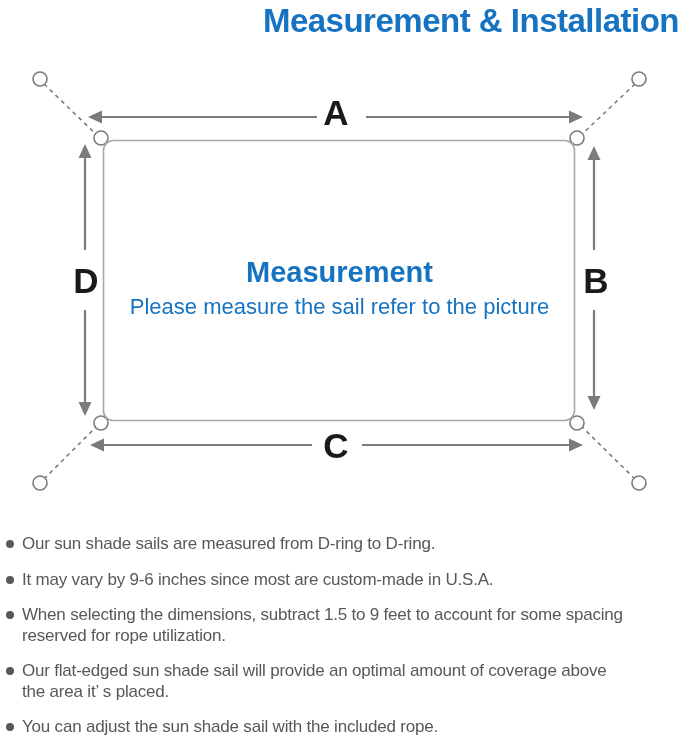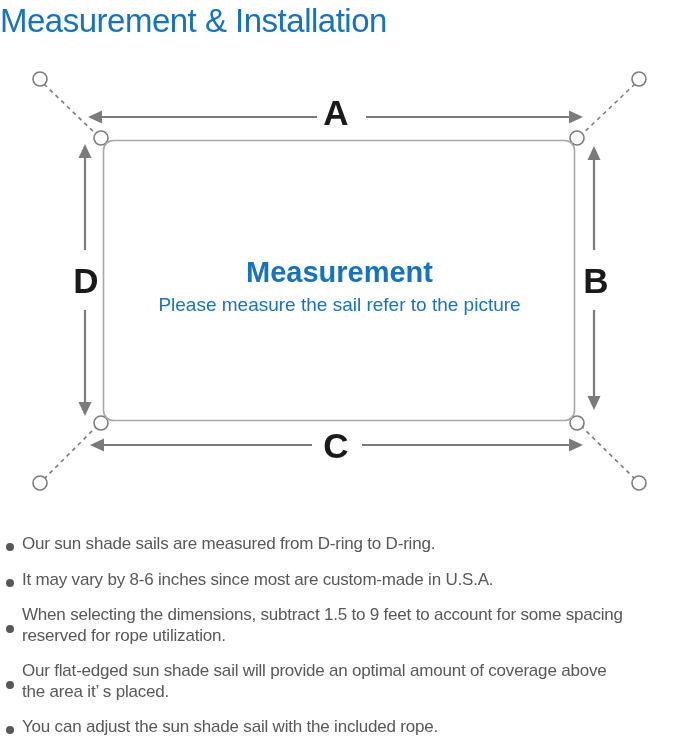--- a/index.html
+++ b/index.html
@@ -13,22 +13,22 @@
   html,body{background:#ffffff;}
   .page{
     position:relative;
     width:679px;height:739px;
     background:#ffffff;
     font-family:"Liberation Sans", sans-serif;
     overflow:hidden;
   }
   .title{
     position:absolute;top:2px;left:0;right:0;
-    text-align:left;
-    font-size:33px;font-weight:normal;
+    text-align:right;
+    font-size:33px;font-weight:bold;
     color:var(--accent-blue);
     letter-spacing:-0.5px;
   }
   .diagram{
     position:absolute;top:60px;left:0;
     width:679px;height:460px;
   }
   .diagram svg{position:absolute;top:0;left:0;}
   .dim-label{
     position:absolute;
@@ -45,29 +45,29 @@
     position:absolute;left:50%;top:184px;
     transform:translateX(-50%);
     text-align:center;white-space:nowrap;margin-top:12px;
   }
   .ct-title{
     font-size:29px;font-weight:bold;
     color:var(--accent-blue);
   }
   .ct-sub{
     margin-top:5px;
-    font-size:19px;
+    font-size:22px;
     color:var(--accent-blue);
   }
   .notes{
     position:absolute;top:534px;left:6px;right:2px;
     list-style:none;
   }
   .note{
-    display:flex;align-items:center;
+    display:flex;align-items:flex-start;
     margin-bottom:15px;
   }
   .dot{
     flex:0 0 auto;
     width:8px;height:8px;border-radius:50%;
     background:var(--text-gray);
     margin:6px 8px 0 0;
   }
   .note-text{
     font-size:17px;line-height:20.5px;
@@ -152,21 +152,21 @@
     </div>
   </div>
 
   <ul class="notes">
     <li class="note">
       <span class="dot"></span>
       <span class="note-text">Our sun shade sails are measured from D-ring to D-ring.</span>
     </li>
     <li class="note">
       <span class="dot"></span>
-      <span class="note-text">It may vary by 8-6 inches since most are custom-made in U.S.A.</span>
+      <span class="note-text">It may vary by 9-6 inches since most are custom-made in U.S.A.</span>
     </li>
     <li class="note">
       <span class="dot"></span>
       <span class="note-text">When selecting the dimensions, subtract 1.5 to 9 feet to account for some spacing
 reserved for rope utilization.</span>
     </li>
     <li class="note">
       <span class="dot"></span>
       <span class="note-text">Our flat-edged sun shade sail will provide an optimal amount of coverage above
 the area it’ s placed.</span>

